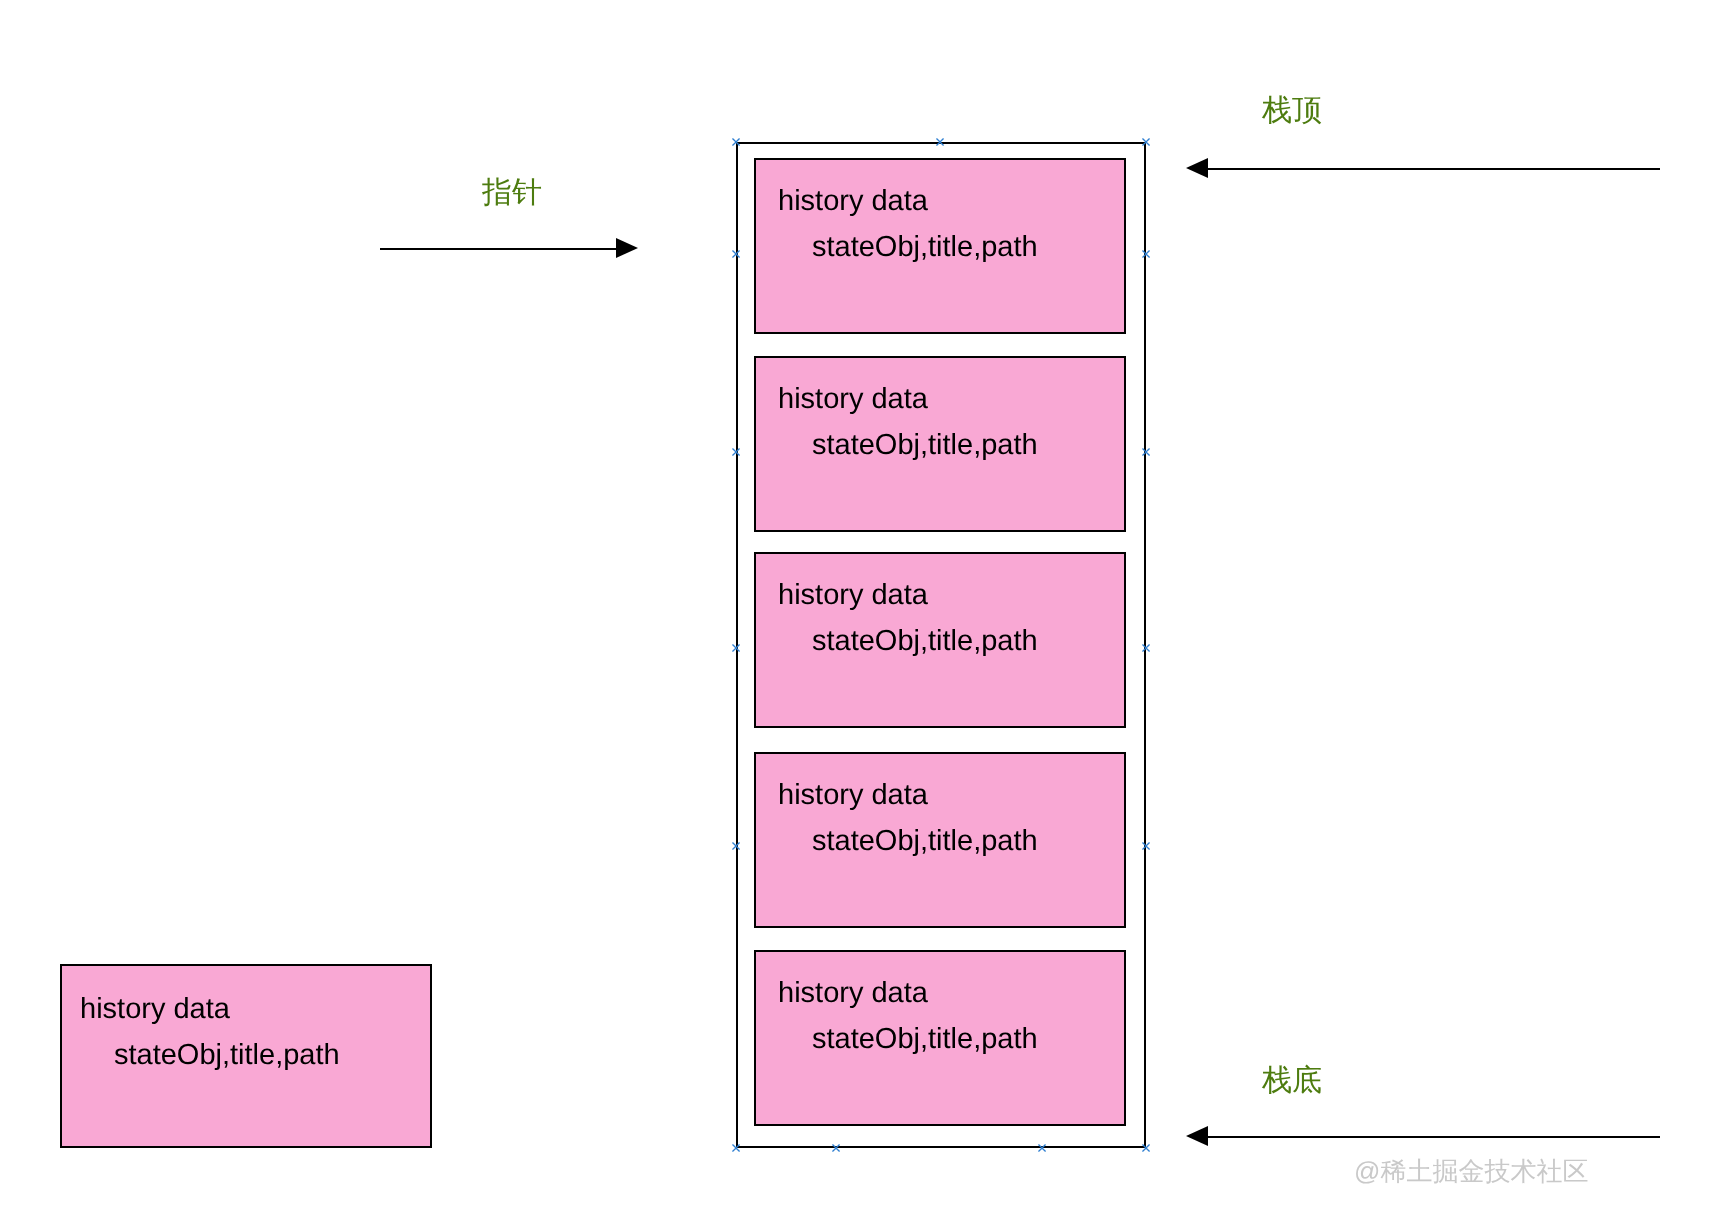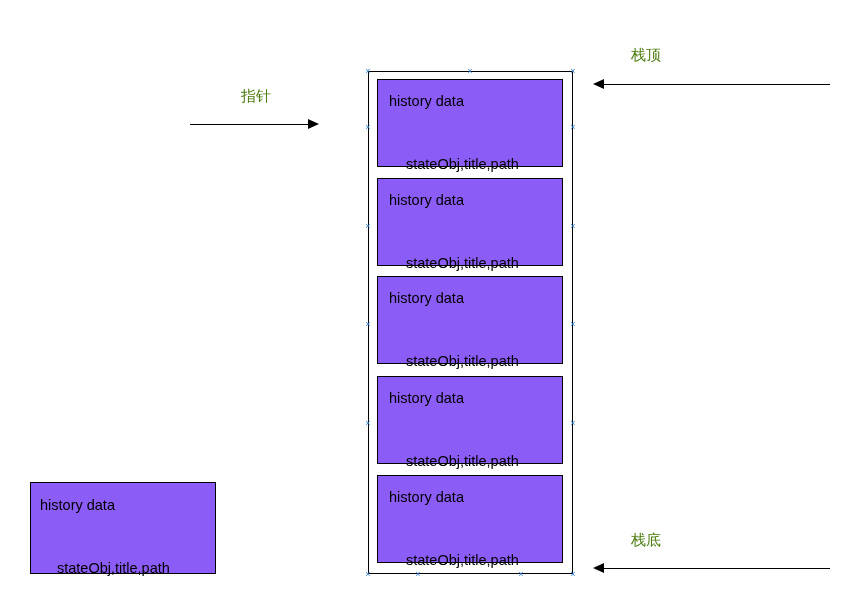--- a/index.html
+++ b/index.html
@@ -40,38 +40,37 @@
     font-family: "Liberation Sans", sans-serif;
     user-select: none;
   }
   .handle::before { content: "\00D7"; }
 
   
   .hbox {
     position: absolute;
     box-sizing: border-box;
     border: 1.6px solid #000000;
-    background: #8b5cf6;
+    background: #f9a8d4;
   }
   .hbox .l1 {
     position: absolute;
     left: 11px;
     top: 13px;
     font-size: 14.5px;
     color: #000000;
     white-space: nowrap;
   }
   .hbox .l2 {
     position: absolute;
     left: 28px;
     top: 36px;
     font-size: 14.5px;
     color: #000000;
     white-space: nowrap;
-    margin-top: 40px;
   }
 
   .stack-item { left: 377px; width: 186px; height: 88px; }
   .si-0 { top: 79px; }
   .si-1 { top: 178px; }
   .si-2 { top: 276px; }
   .si-3 { top: 376px; }
   .si-4 { top: 475px; }
 
   .detached-box {
@@ -185,14 +184,15 @@
   <div class="arrow-head right pointer-head"></div>
 
   <div class="label label-top">栈顶</div>
   <div class="arrow-line top-line"></div>
   <div class="arrow-head left top-head"></div>
 
   <div class="label label-bottom">栈底</div>
   <div class="arrow-line bottom-line"></div>
   <div class="arrow-head left bottom-head"></div>
 
+  <div class="watermark">@稀土掘金技术社区</div>
 
 </div>
 
 </body></html>

